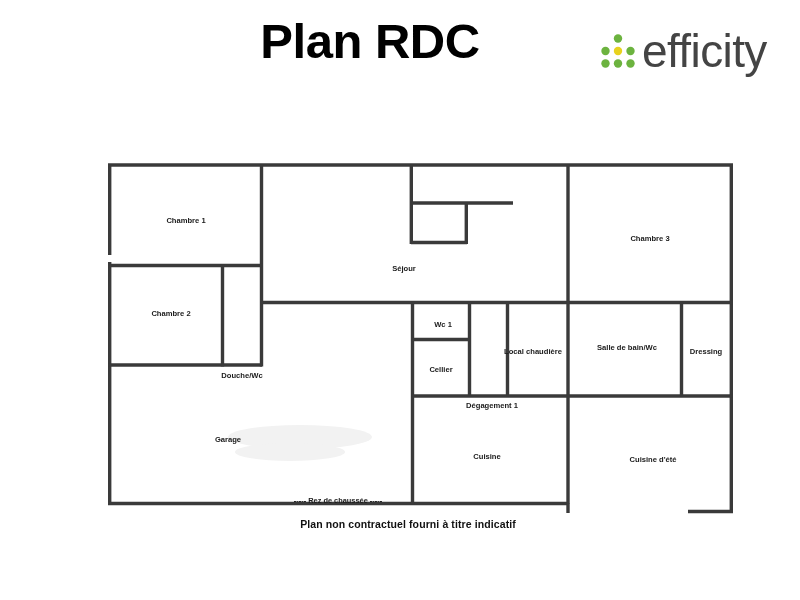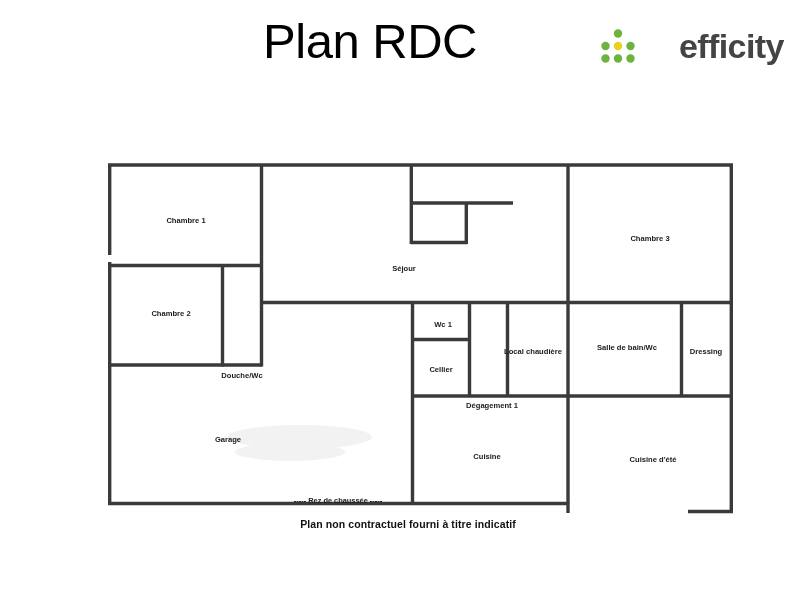--- a/index.html
+++ b/index.html
@@ -15,43 +15,42 @@
     overflow: hidden;
     font-family: "Liberation Sans", sans-serif;
   }
   #title {
     position: absolute;
     left: 180px;
     top: 16px;
     width: 380px;
     text-align: center;
     font-size: 49px;
-    font-weight: normal;
+    font-weight: bold;
     color: #000000;
     letter-spacing: -0.5px;
     line-height: 1.05;
   }
   #logo {
     position: absolute;
     left: 600px;
     top: 28px;
     display: flex;
     align-items: center;
     gap: 6px;
   }
   #logo-dots {
     display: block;
   }
   #logo-word {
-    font-size: 34px;
-    font-weight: 700;
+    font-size: 46px;
+    font-weight: 400;
     color: #444444;
     letter-spacing: -0.6px;
     line-height: 1;
-    margin-left: 37px;
   }
   #plan-wrap {
     position: absolute;
     left: 0;
     top: 0;
     width: 800px;
     height: 507px;
   }
   svg#plan {
     display: block;

